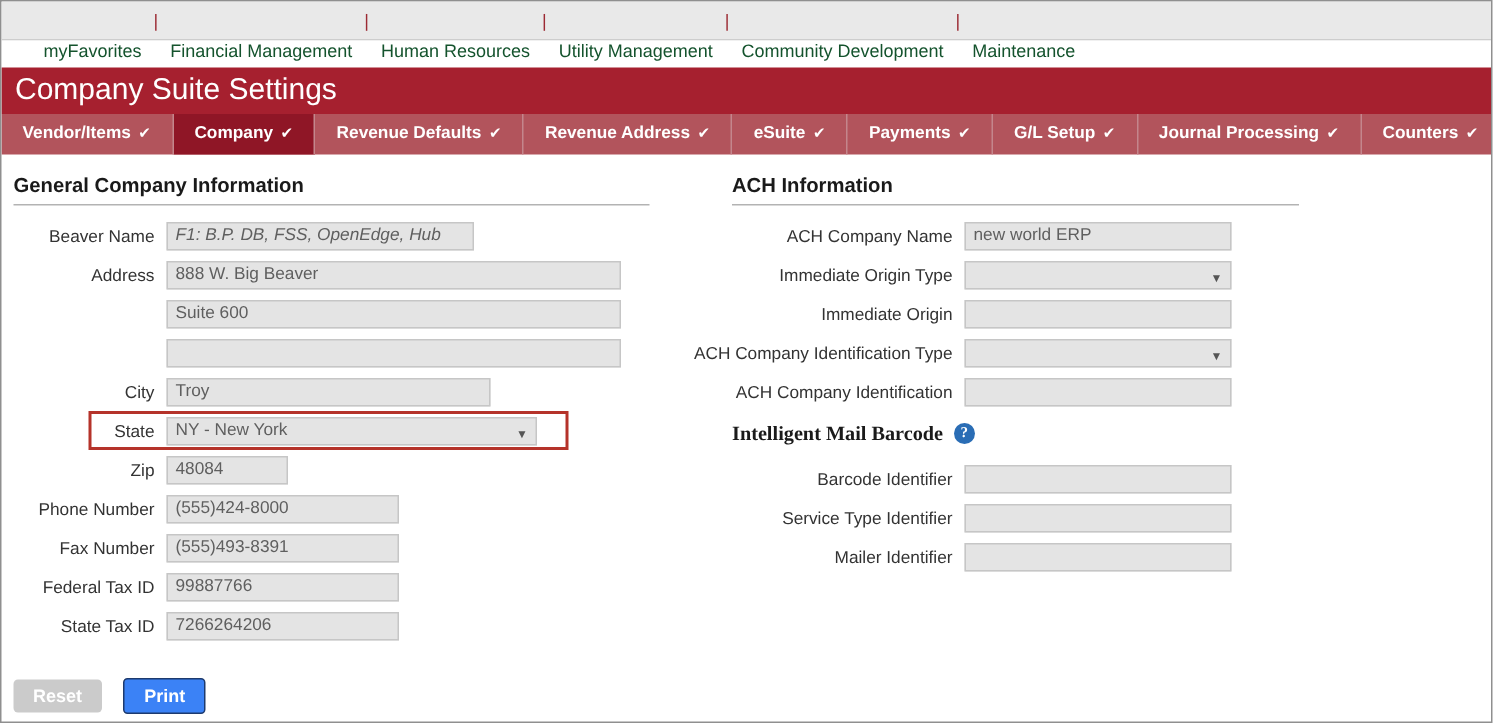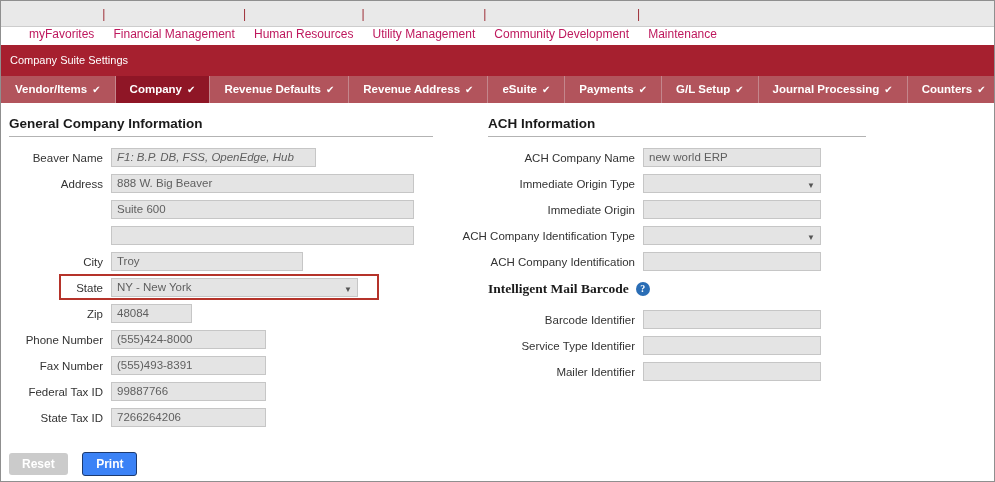--- a/index.html
+++ b/index.html
@@ -16,32 +16,32 @@
   
   .topnav {
     background: #e9e9e9;
     border-bottom: 1px solid #cdcdcd;
     height: 26px;
     display: flex;
     align-items: center;
     padding-left: 28px;
     font-size: 12px;
   }
-  .topnav .nav-link { color: #be185d; cursor: pointer; white-space: nowrap; margin-top: 40px; }
+  .topnav .nav-link { color: #14532d; cursor: pointer; white-space: nowrap; margin-top: 40px; }
   .topnav .nav-sep { color: #9c2a33; margin: 0 8px; }
 
   .gap { height: 18px; background: #ffffff; }
 
   
   .page-header {
     background: #a6202f;
     color: #ffffff;
     height: 31px;
     line-height: 31px;
-    font-size: 11px;
+    font-size: 20px;
     padding-left: 9px;
   }
 
   
   .tabs {
     display: flex;
     background: #b2545c;
     height: 27px;
   }
   .tab {
@@ -100,21 +100,21 @@
   .field .arrow {
     position: absolute;
     right: 5px;
     top: 2px;
     font-size: 8px;
     color: #555555;
   }
 
   .w-comp  { width: 205px; font-style: italic; }
   .w-addr  { width: 303px; }
-  .w-city  { width: 192px; }
+  .w-city  { width: 216px; }
   .w-state { width: 247px; }
   .w-zip   { width: 81px; }
   .w-med   { width: 155px; }
   .w-right { width: 178px; }
 
   
   .red-annotation {
     position: absolute;
     left: 50px;
     top: -4px;

